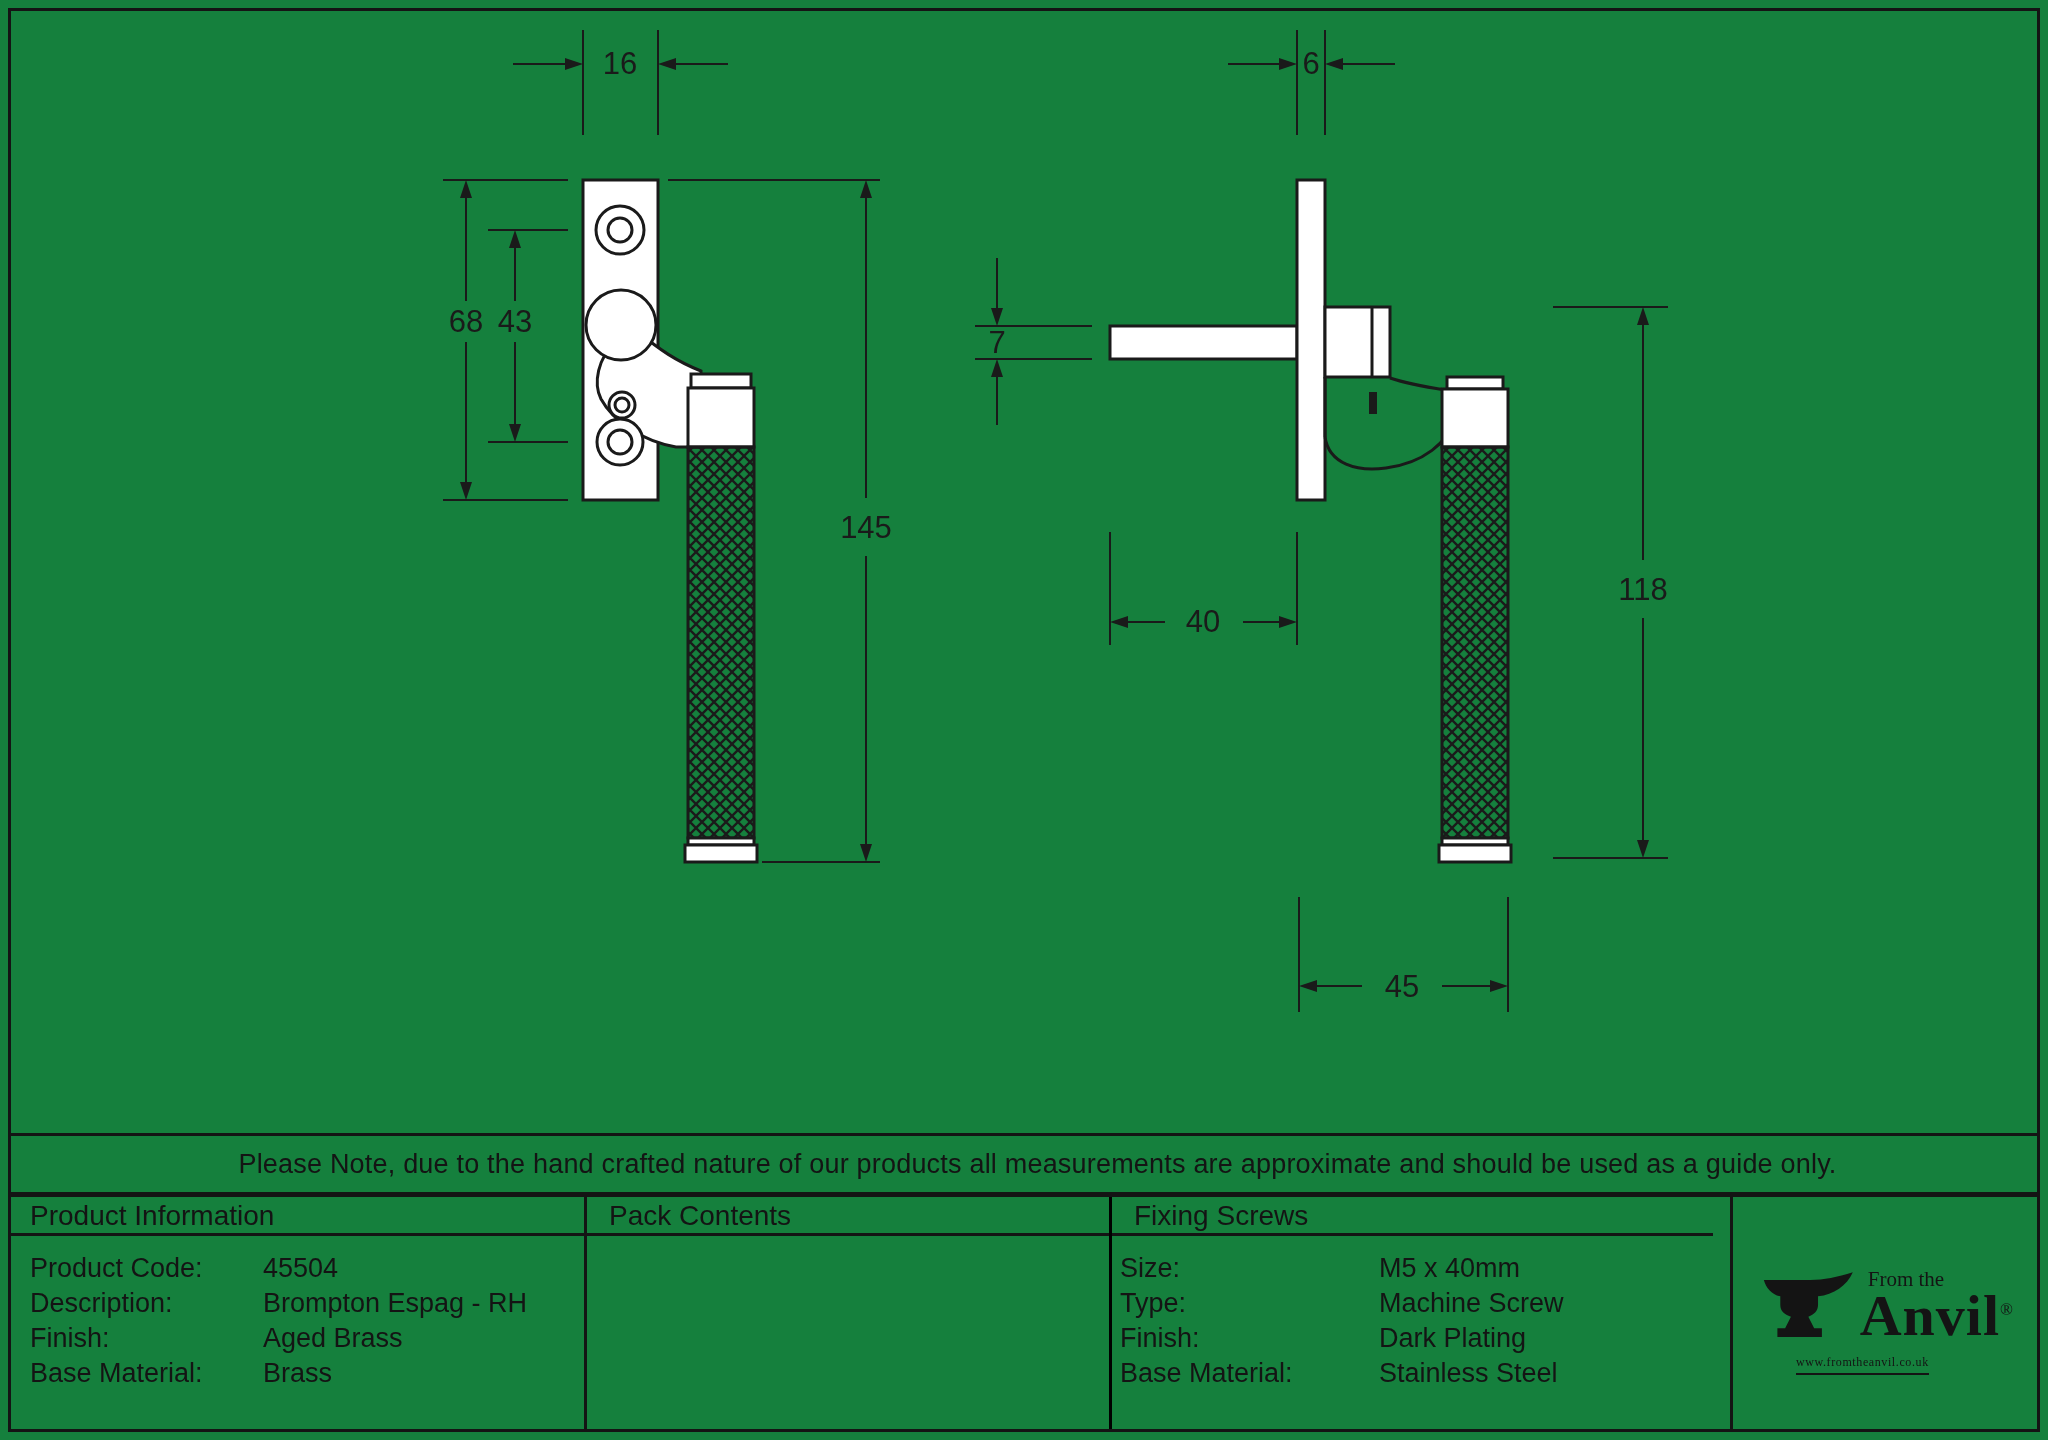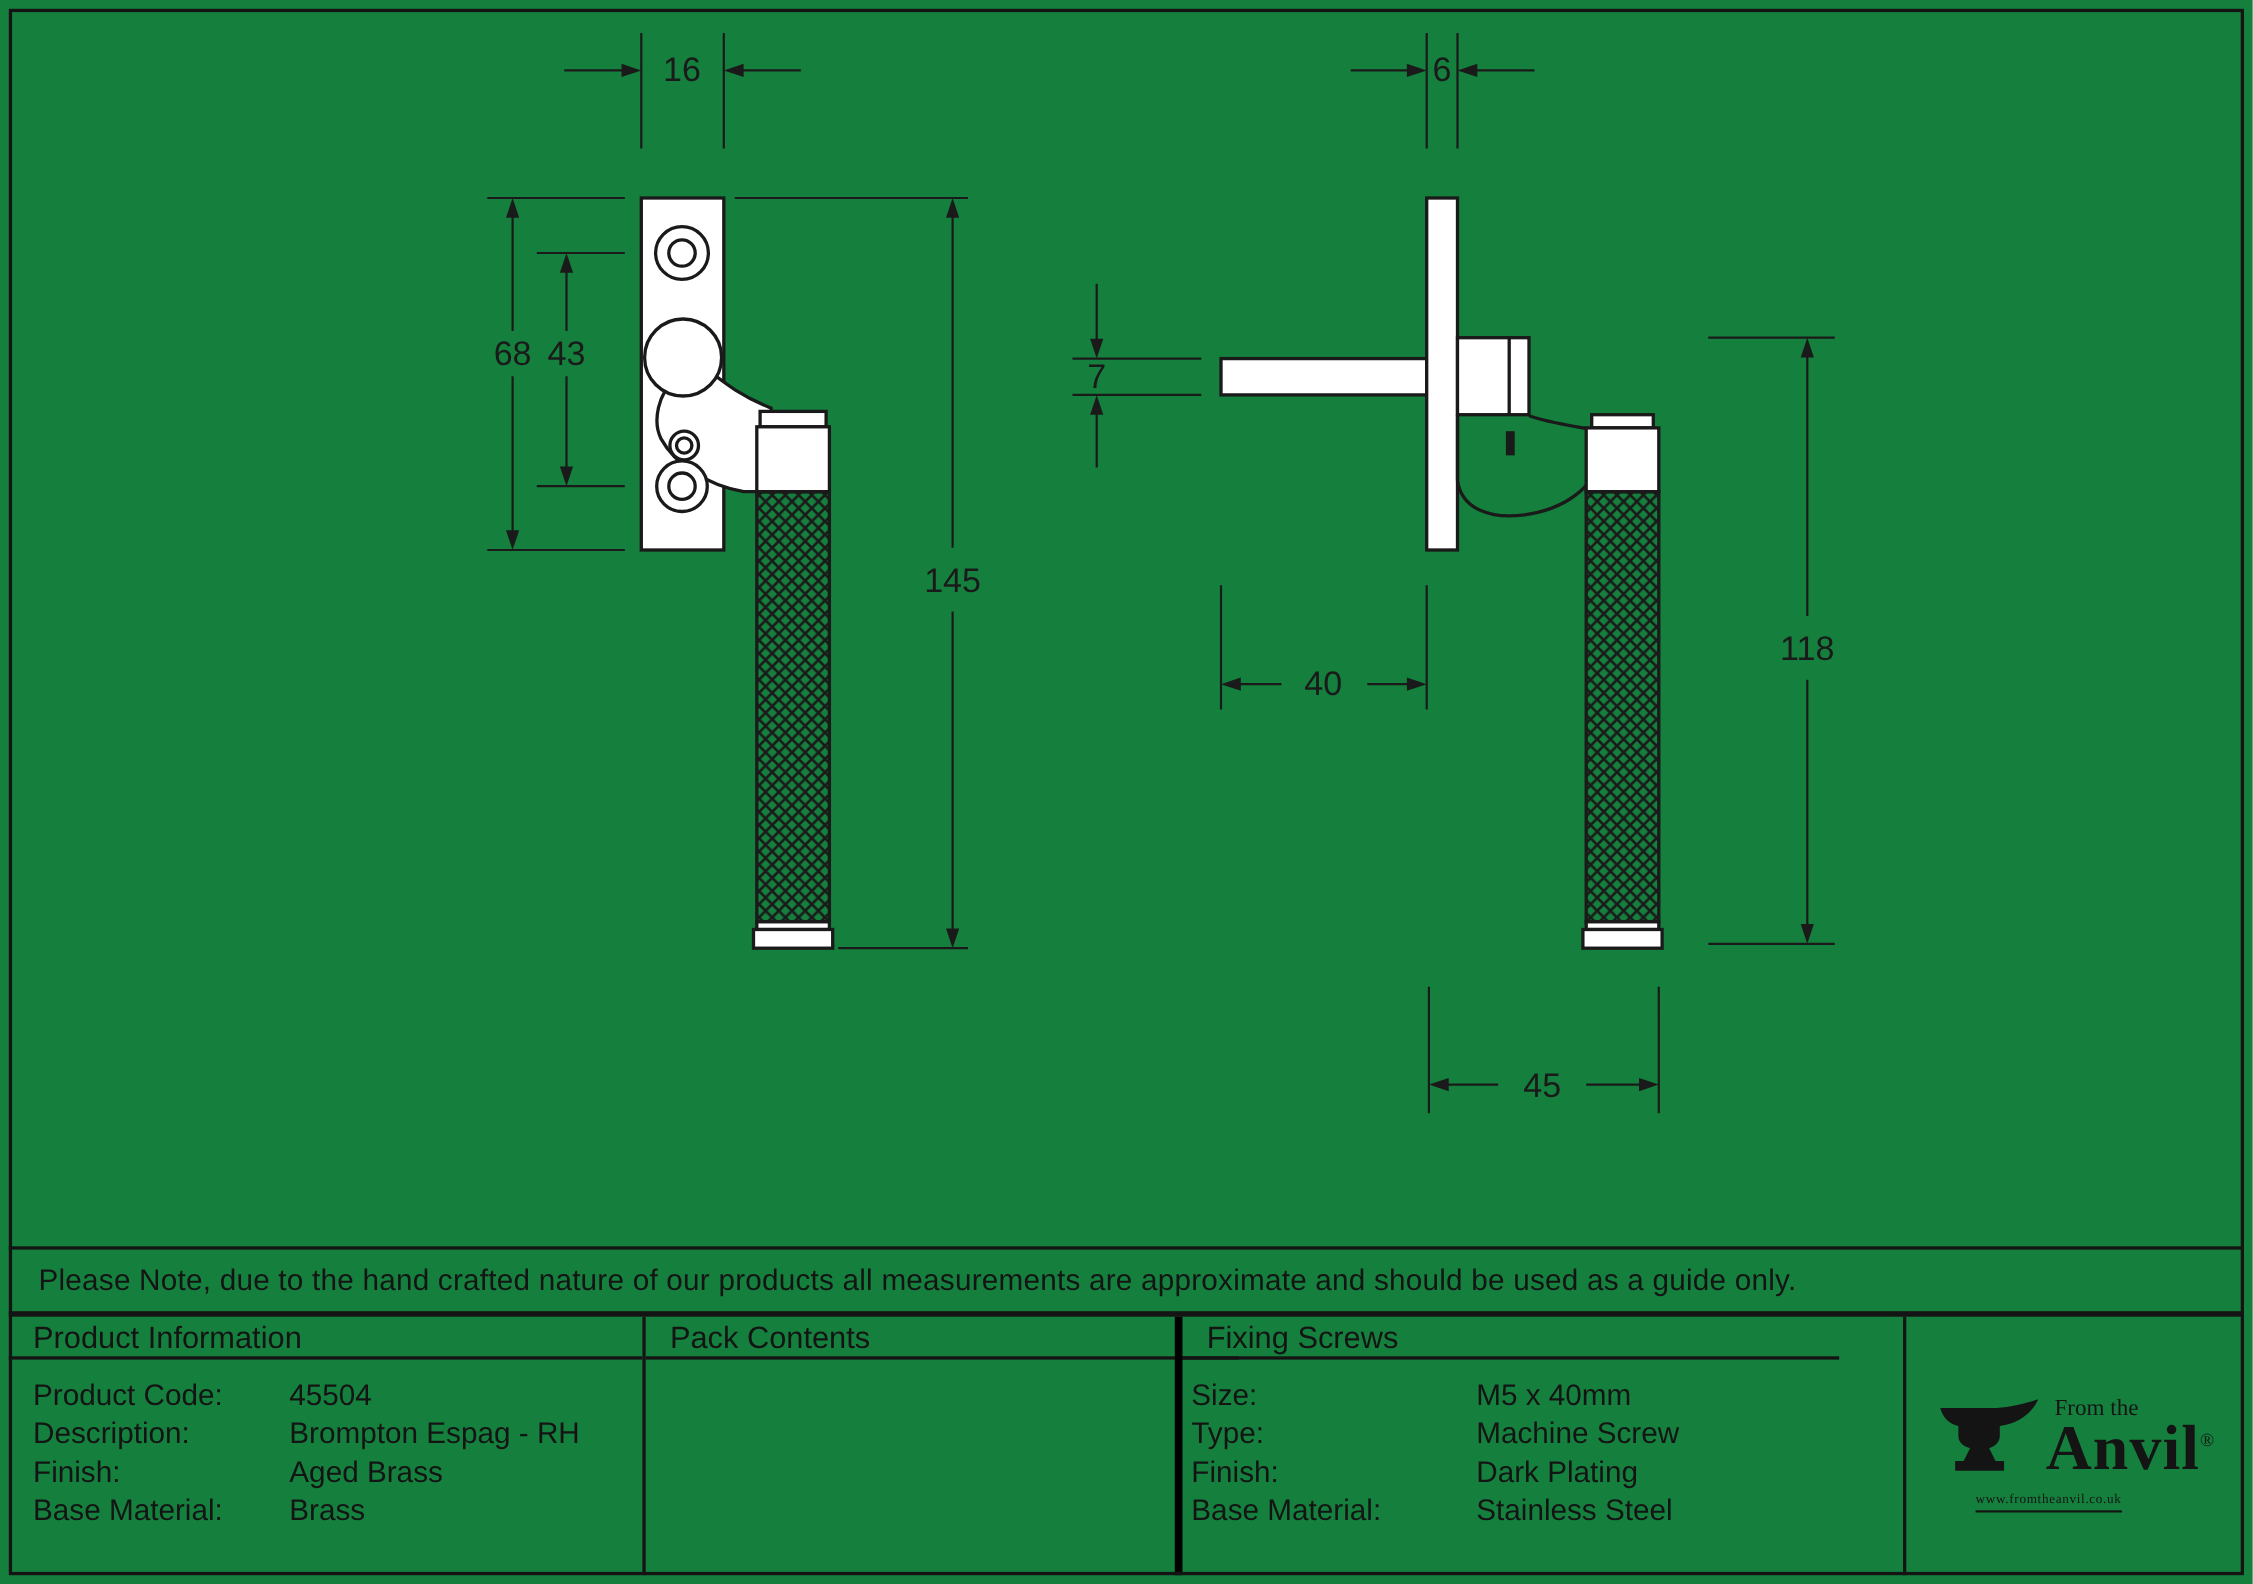--- a/index.html
+++ b/index.html
@@ -5,30 +5,30 @@
   * { box-sizing: border-box; margin: 0; padding: 0; }
   html,body { background:#ffffff; }
   body { font-family: "Liberation Sans", sans-serif; color:#141414; }
   .page { position:relative; width:2048px; height:1440px; background:#15803d; overflow:hidden; }
   .page-border { position:absolute; left:8px; top:8px; right:8px; bottom:8px;
                  border:3px solid #141414; pointer-events:none; }
   .drawings { position:absolute; left:0; top:0; }
 
   
   .note-band { position:absolute; left:8px; right:8px; top:1133px; height:59px;
-               border-top:3px solid #141414; display:flex; align-items:center; }
+               border-top:3px solid #141414; display:flex; align-items:center;justify-content:center; }
   .note-band .note-text { padding-left:27px; font-size:27px; letter-spacing:0.2px; }
 
   
   .spec-table { position:absolute; left:8px; right:8px; top:1192px; bottom:8px;
                 border-top:5px solid #141414; }
   .col { position:absolute; top:0; bottom:0; }
   .col-pi   { left:0;     width:576px; }
   .col-pc   { left:576px; width:542px; border-left:3px solid #141414; }
-  .col-fs   { left:1060px;width:604px; border-left:7px solid #000000; }
+  .col-fs   { left:1101px;width:604px; border-left:3px solid #000000; }
   .col-logo { left:1722px;right:0;     border-left:3px solid #141414; }
   .col-head { height:39px; border-bottom:3px solid #141414; font-size:28px;
               line-height:37px; padding-left:22px; }
   .col-body { padding-top:15px; font-size:27px; }
   .row { line-height:35px; height:35px; white-space:nowrap;gap:48px; }
   .kv  { display:flex; }
   .col-pi .kv .k { padding-left:22px; width:207px; }
   .col-fs .kv .k { padding-left:8px; width:219px; }
   .col-pc .row { padding-left:30px; }
 

